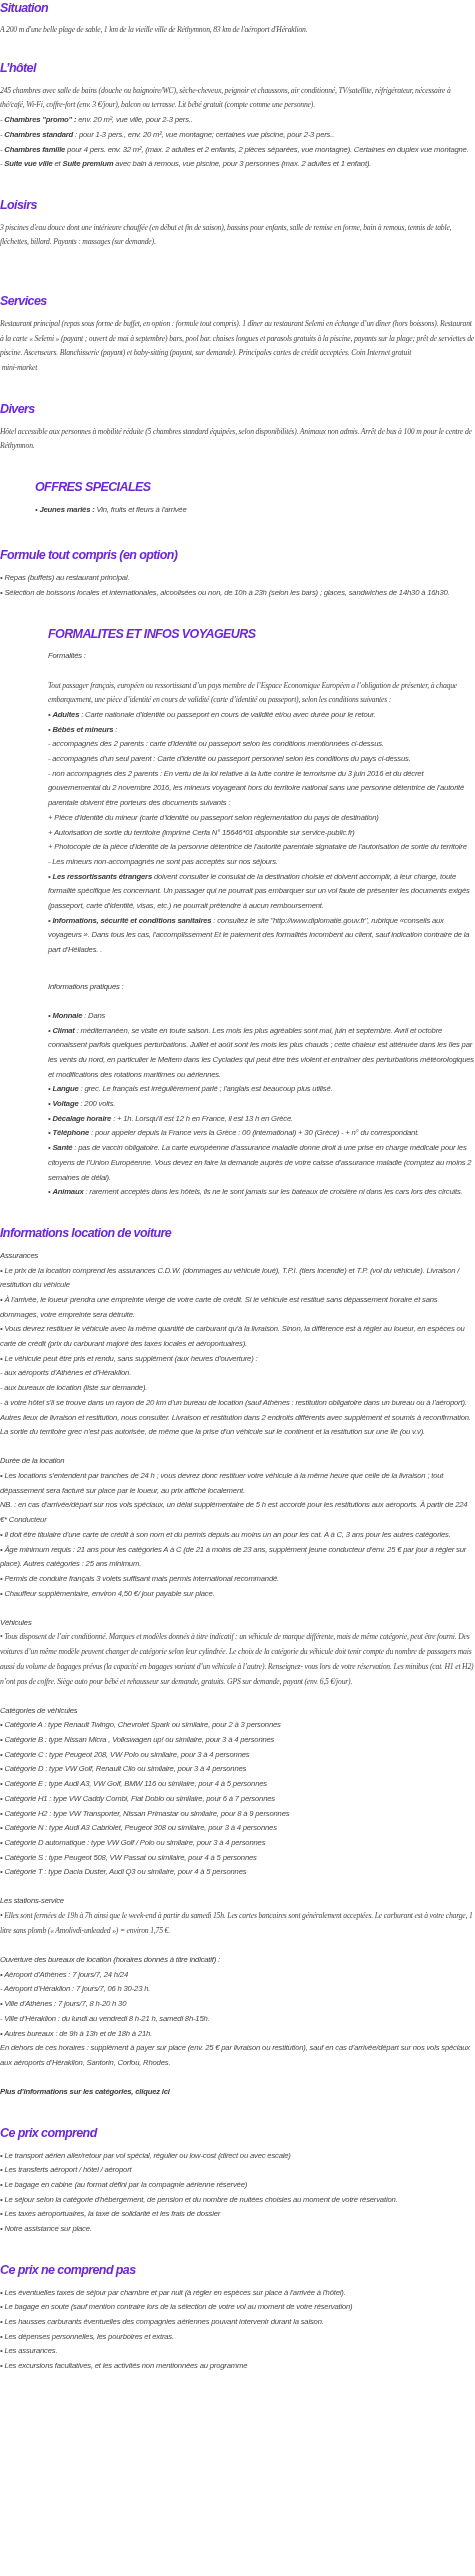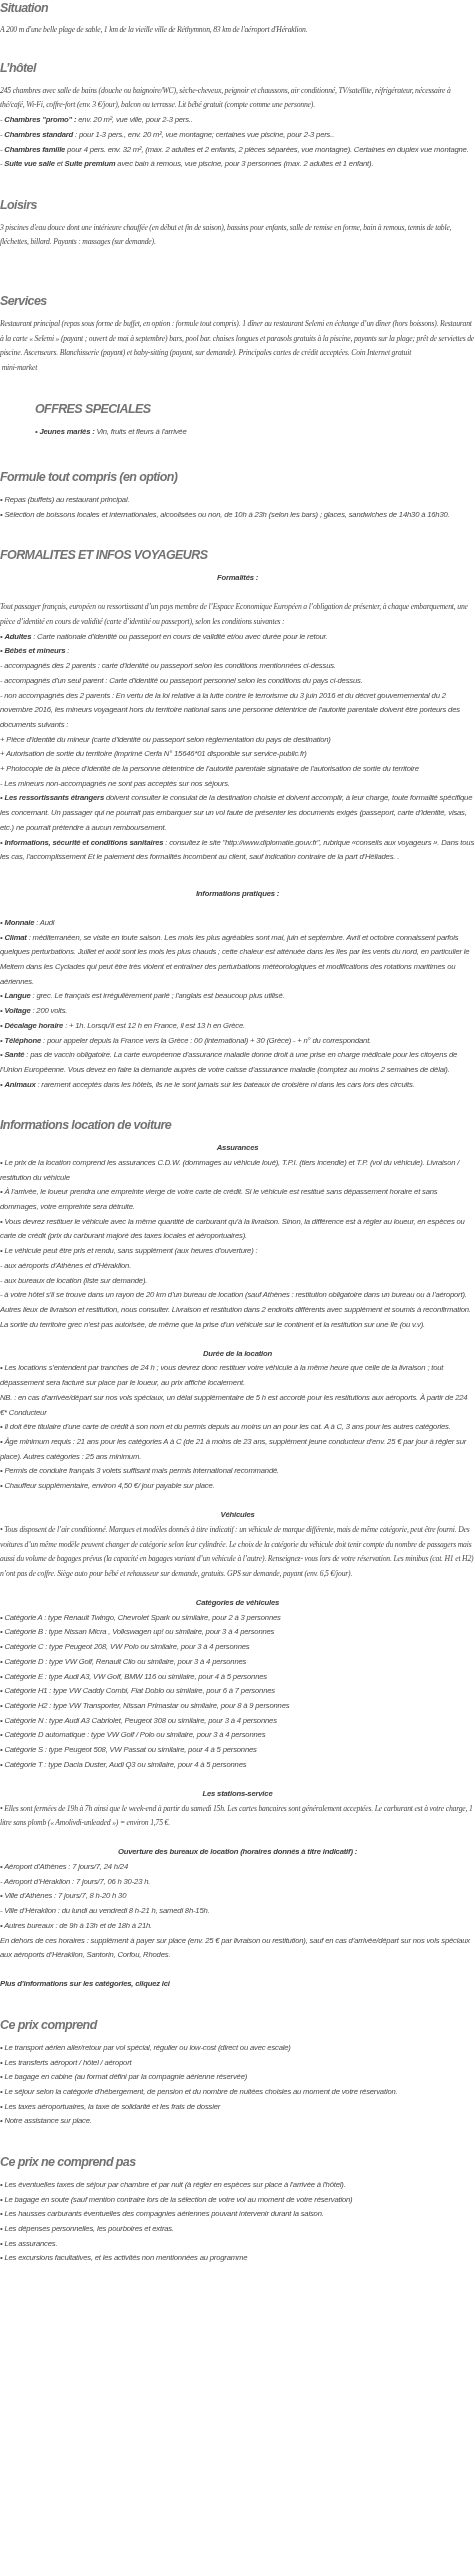--- a/index.html
+++ b/index.html
@@ -11,31 +11,31 @@
     font-size: 7.7px;
     line-height: 14.7px;
     letter-spacing: -0.2px;
   }
   .page { padding: 0; }
   .section { margin: 0 0 17.6px 0; }
   h2 {
     font-family: "Liberation Sans", "DejaVu Sans", sans-serif;
     font-style: italic;
     font-weight: bold;
-    color: #737373;
+    color: #6d28d9;
     font-size: 12.5px;
     line-height: 16.3px;
     letter-spacing: -0.6px;
     margin: 0 0 7.5px 0;
     padding-top: 0;
   }
   p { margin: 0; font-family: Liberation Serif, serif; }
   .line { display: block; }
   b, .b { font-weight: bold; color: #3e3e3e; }
-  .subhead { font-weight: bold; color: #3e3e3e; display: block; text-align: center; }
+  .subhead { font-weight: normal; color: #3e3e3e; display: block; }
   .gap { height: 14.4px; }
   .gap-sm { height: 7.5px; }
   a.link { color: #3e3e3e; font-weight: bold; text-decoration: none; }
   .bullet::before { content: "\2022\00a0"; }
 </style>
 </head>
 <body>
 
 <div class="page">
 
@@ -43,67 +43,71 @@
     <h2 style="margin-bottom:6.3px;">Situation</h2>
     <p>A 200 m d'une belle plage de sable, 1 km de la vieille ville de Réthymnon, 83 km de l'aéroport d'Héraklion.</p>
   </div>
 
   <div class="section" style="margin-top:22.6px;">
     <h2>L’hôtel</h2>
     <p>245 chambres avec salle de bains (douche ou baignoire/WC), sèche-cheveux, peignoir et chaussons, air conditionné, TV/satellite, réfrigérateur, nécessaire à thé/café, Wi-Fi, coffre-fort (env. 3 €/jour), balcon ou terrasse. Lit bébé gratuit (compte comme une personne).</p>
     <span class="line"><span>- </span><b>Chambres "promo" :</b><span> env. 20 m², vue ville, pour 2-3 pers..</span></span>
     <span class="line"><span>- </span><b>Chambres standard</b><span> : pour 1-3 pers., env. 20 m², vue montagne; certaines vue piscine, pour 2-3 pers..</span></span>
     <span class="line"><span>-  </span><b>Chambres famille</b><span> pour 4 pers. env. 32 m², (max. 2 adultes et 2 enfants, 2 pièces séparées, vue montagne). Certaines en duplex vue montagne.</span></span>
-    <span class="line"><span>-  </span><b>Suite vue salle</b><span> et </span><b>Suite premium</b><span> avec bain à remous, vue piscine, pour 3 personnes (max. 2 adultes et 1 enfant).</span></span>
+    <span class="line"><span>-  </span><b>Suite vue ville</b><span> et </span><b>Suite premium</b><span> avec bain à remous, vue piscine, pour 3 personnes (max. 2 adultes et 1 enfant).</span></span>
   </div>
 
   <div class="section" style="margin-top:25px;">
     <h2>Loisirs</h2>
     <p>3 piscines d'eau douce dont une intérieure chauffée (en début et fin de saison), bassins pour enfants, salle de remise en forme, bain à remous, tennis de table, fléchettes, billard. Payants : massages (sur demande).</p>
   </div>
 
   <div class="section" style="margin-top:43px;">
     <h2>Services</h2>
     <p>Restaurant principal (repas sous forme de buffet, en option : formule tout compris). 1 dîner au restaurant Selemi en échange d’un dîner (hors boissons). Restaurant à la carte « Selemi » (payant ; ouvert de mai à septembre) bars, pool bar. chaises longues et parasols gratuits à la piscine, payants sur la plage; prêt de serviettes de piscine. Ascenseurs. Blanchisserie (payant) et baby-sitting (payant, sur demande). Principales cartes de crédit acceptées. Coin Internet gratuit</p>
     <p style="white-space:pre;"> mini-market</p>
   </div>
 
+  <div class="section" style="margin-top:25px;">
+    <h2>Divers</h2>
+    <p>Hôtel accessible aux personnes à mobilité réduite (5 chambres standard équipées, selon disponibilités). Animaux non admis. Arrêt de bus à 100 m pour le centre de Réthymnon.</p>
+  </div>
 
   <div class="section" style="margin-top:25px;padding-left:35px;">
     <h2>OFFRES SPECIALES</h2>
     <span class="line bullet"><b>Jeunes mariés :</b><span> Vin, fruits et fleurs à l'arrivée</span></span>
   </div>
 
   <div class="section" style="margin-top:30px;">
     <h2>Formule tout compris (en option)</h2>
     <span class="line bullet">Repas (buffets) au restaurant principal.</span>
     <span class="line bullet">Sélection de boissons locales et internationales, alcoolisées ou non, de 10h à 23h (selon les bars) ; glaces, sandwiches de 14h30 à 16h30.</span>
   </div>
 
-  <div class="section" style="margin-top:25px;">
+  <div class="section" style="margin-top:25px;padding-left:48px;">
     <h2>FORMALITES ET INFOS VOYAGEURS</h2>
     <span class="subhead">Formalités :</span>
     <div class="gap"></div>
     <p>Tout passager français, européen ou ressortissant d’un pays membre de l’Espace Economique Européen a l’obligation de présenter, à chaque embarquement, une pièce d’identité en cours de validité (carte d’identité ou passeport), selon les conditions suivantes :</p>
     <span class="line bullet"><b>Adultes</b><span> : Carte nationale d’identité ou passeport en cours de validité et/ou avec durée pour le retour.</span></span>
     <span class="line bullet"><b>Bébés et mineurs</b><span> :</span></span>
     <span class="line">- accompagnés des 2 parents : carte d’identité ou passeport selon les conditions mentionnées ci-dessus.</span>
     <span class="line">- accompagnés d’un seul parent : Carte d’identité ou passeport personnel selon les conditions du pays ci-dessus.</span>
     <span class="line">- non accompagnés des 2 parents : En vertu de la loi relative à la lutte contre le terrorisme du 3 juin 2016 et du décret gouvernemental du 2 novembre 2016, les mineurs voyageant hors du territoire national sans une personne détentrice de l’autorité parentale doivent être porteurs des documents suivants :</span>
     <span class="line">+ Pièce d’identité du mineur (carte d’identité ou passeport selon règlementation du pays de destination)</span>
     <span class="line">+ Autorisation de sortie du territoire (imprimé Cerfa N° 15646*01 disponible sur service-public.fr)</span>
     <span class="line">+ Photocopie de la pièce d’identité de la personne détentrice de l’autorité parentale signataire de l’autorisation de sortie du territoire</span>
     <span class="line">- Les mineurs non-accompagnés ne sont pas acceptés sur nos séjours.</span>
     <span class="line bullet"><b>Les ressortissants étrangers</b><span> doivent consulter le consulat de la destination choisie et doivent accomplir, à leur charge, toute formalité spécifique les concernant. Un passager qui ne pourrait pas embarquer sur un vol faute de présenter les documents exigés (passeport, carte d’identité, visas, etc.) ne pourrait prétendre à aucun remboursement.</span></span>
     <span class="line bullet"><b>Informations, sécurité et conditions sanitaires</b><span> : consultez le site "http://www.diplomatie.gouv.fr", rubrique «conseils aux voyageurs ». Dans tous les cas, l’accomplissement Et le paiement des formalités incombent au client, sauf indication contraire de la part d’Héliades. .</span></span>
     <div class="gap"></div>
     <div class="gap-sm"></div>
     <span class="subhead">Informations pratiques :</span>
     <div class="gap"></div>
-    <span class="line bullet"><b>Monnaie</b><span> : Audi</span></span>
+    <span class="line bullet"><b>Monnaie</b><span> : Dans</span></span>
     <span class="line bullet"><b>Climat</b><span> : méditerranéen, se visite en toute saison. Les mois les plus agréables sont mai, juin et septembre. Avril et octobre connaissent parfois quelques perturbations. Juillet et août sont les mois les plus chauds ; cette chaleur est atténuée dans les îles par les vents du nord, en particulier le Meltem dans les Cyclades qui peut être très violent et entraîner des perturbations météorologiques et modifications des rotations maritimes ou aériennes.</span></span>
     <span class="line bullet"><b>Langue</b><span> : grec. Le français est irrégulièrement parlé ; l’anglais est beaucoup plus utilisé.</span></span>
     <span class="line bullet"><b>Voltage</b><span> : 200 volts.</span></span>
     <span class="line bullet"><b>Décalage horaire</b><span> : + 1h. Lorsqu’il est 12 h en France, il est 13 h en Grèce.</span></span>
     <span class="line bullet"><b>Téléphone</b><span> : pour appeler depuis la France vers la Grèce : 00 (international) + 30 (Grèce) - + n° du correspondant.</span></span>
     <span class="line bullet"><b>Santé</b><span> : pas de vaccin obligatoire. La carte européenne d’assurance maladie donne droit à une prise en charge médicale pour les citoyens de l’Union Européenne. Vous devez en faire la demande auprès de votre caisse d’assurance maladie (comptez au moins 2 semaines de délai).</span></span>
     <span class="line bullet"><b>Animaux</b><span> : rarement acceptés dans les hôtels, ils ne le sont jamais sur les bateaux de croisière ni dans les cars lors des circuits.</span></span>
   </div>
 
   <div class="section" style="margin-top:25px;">

